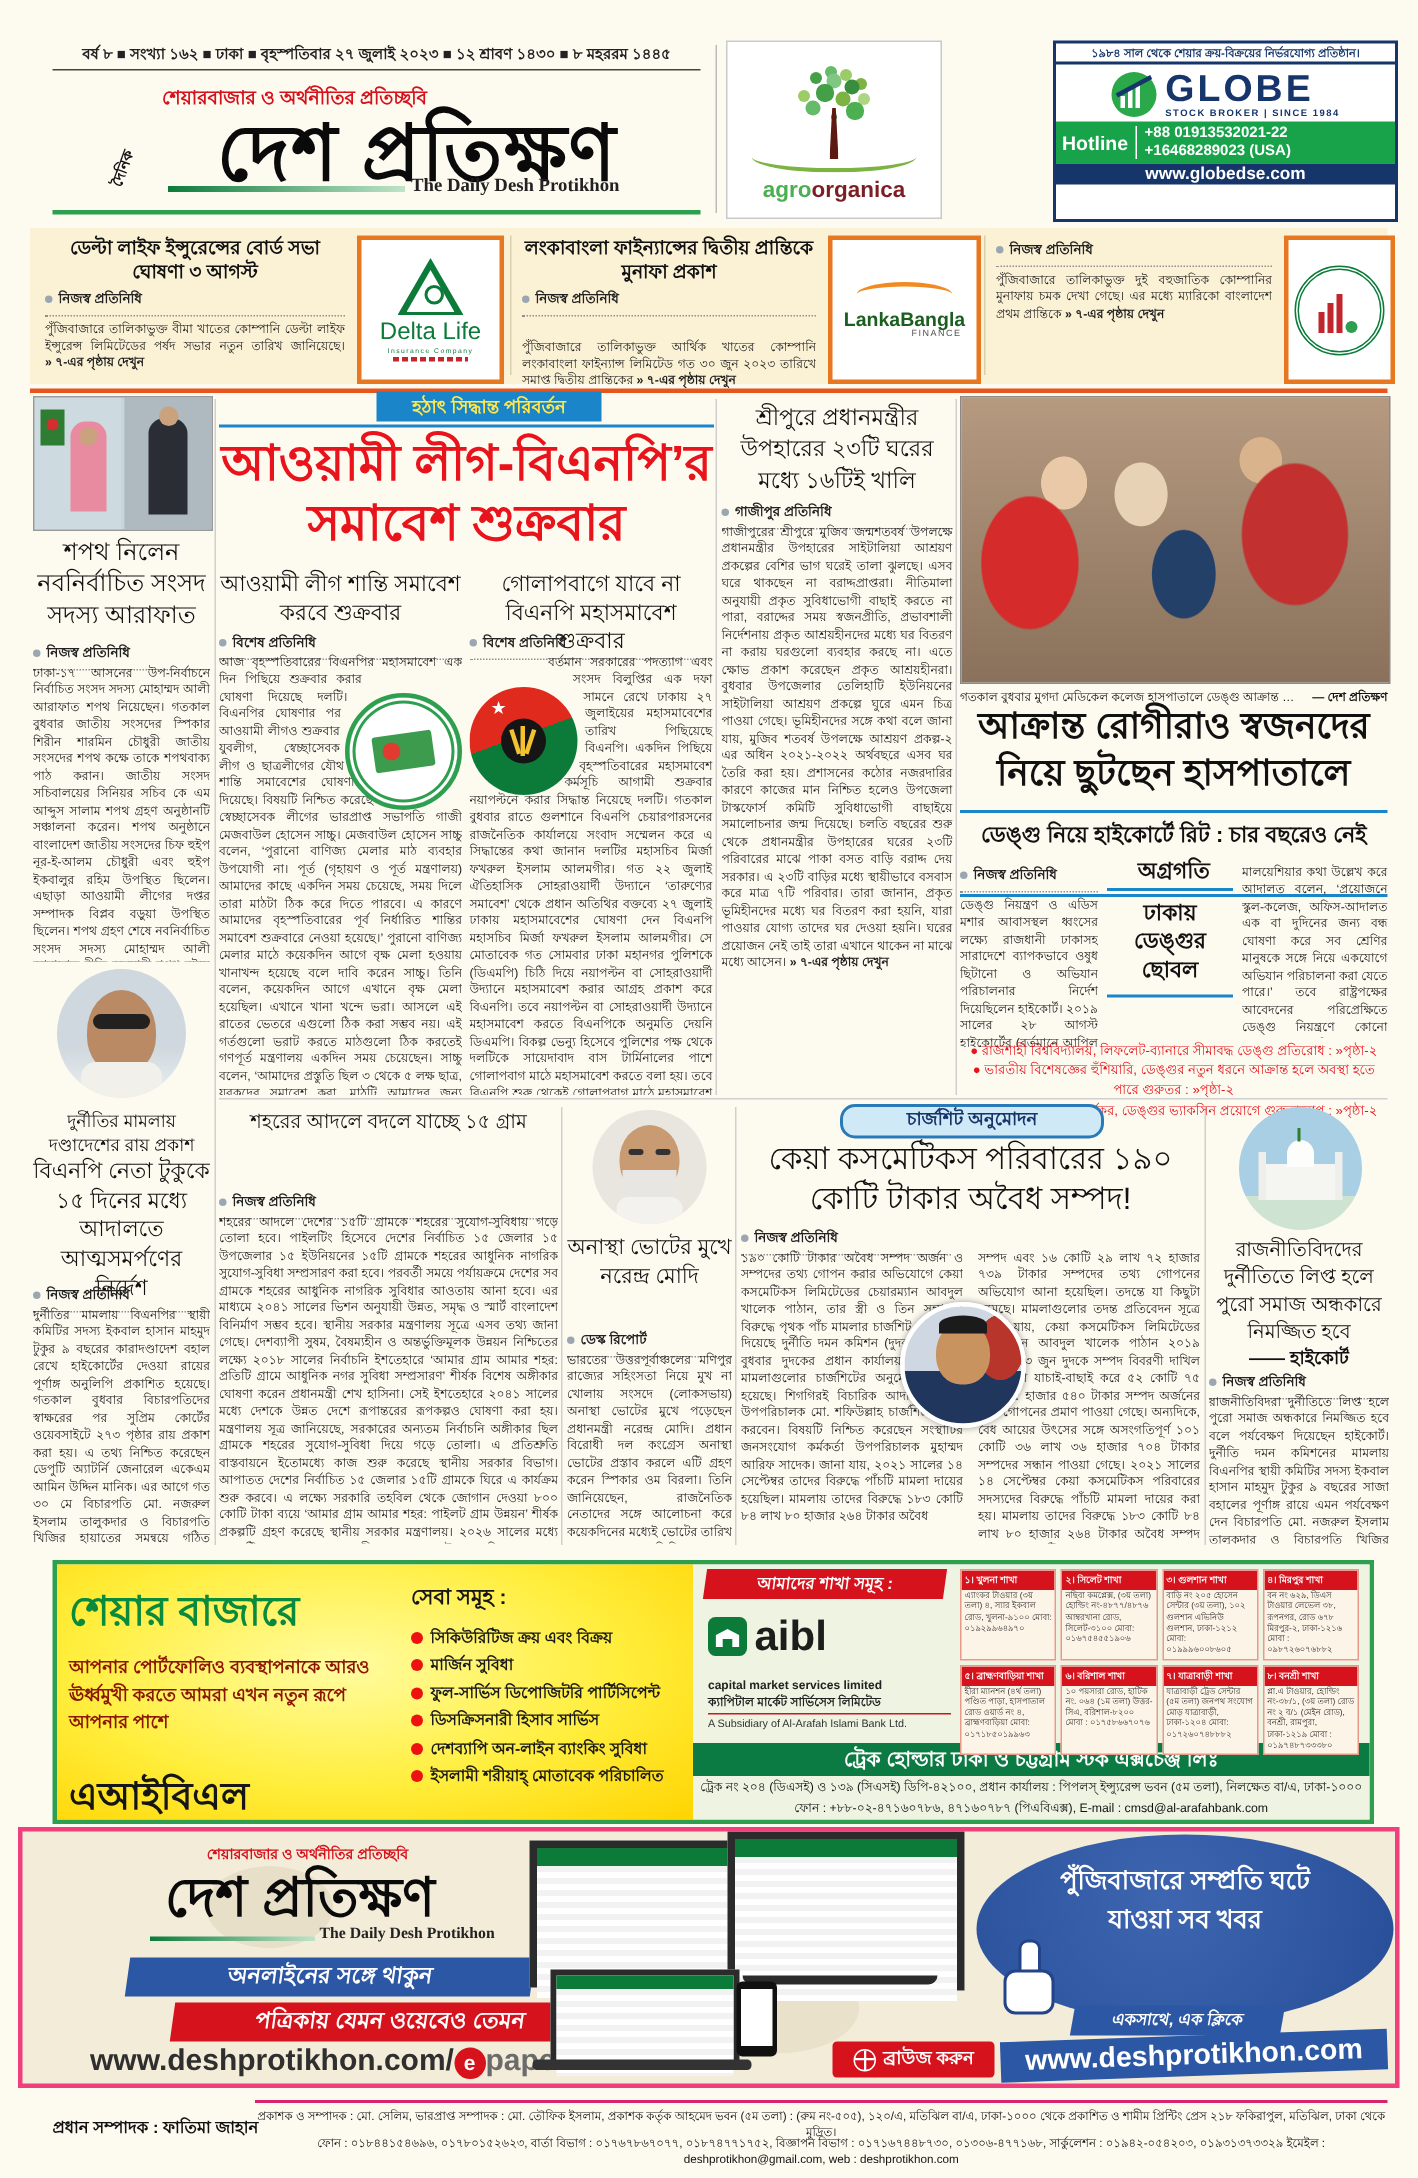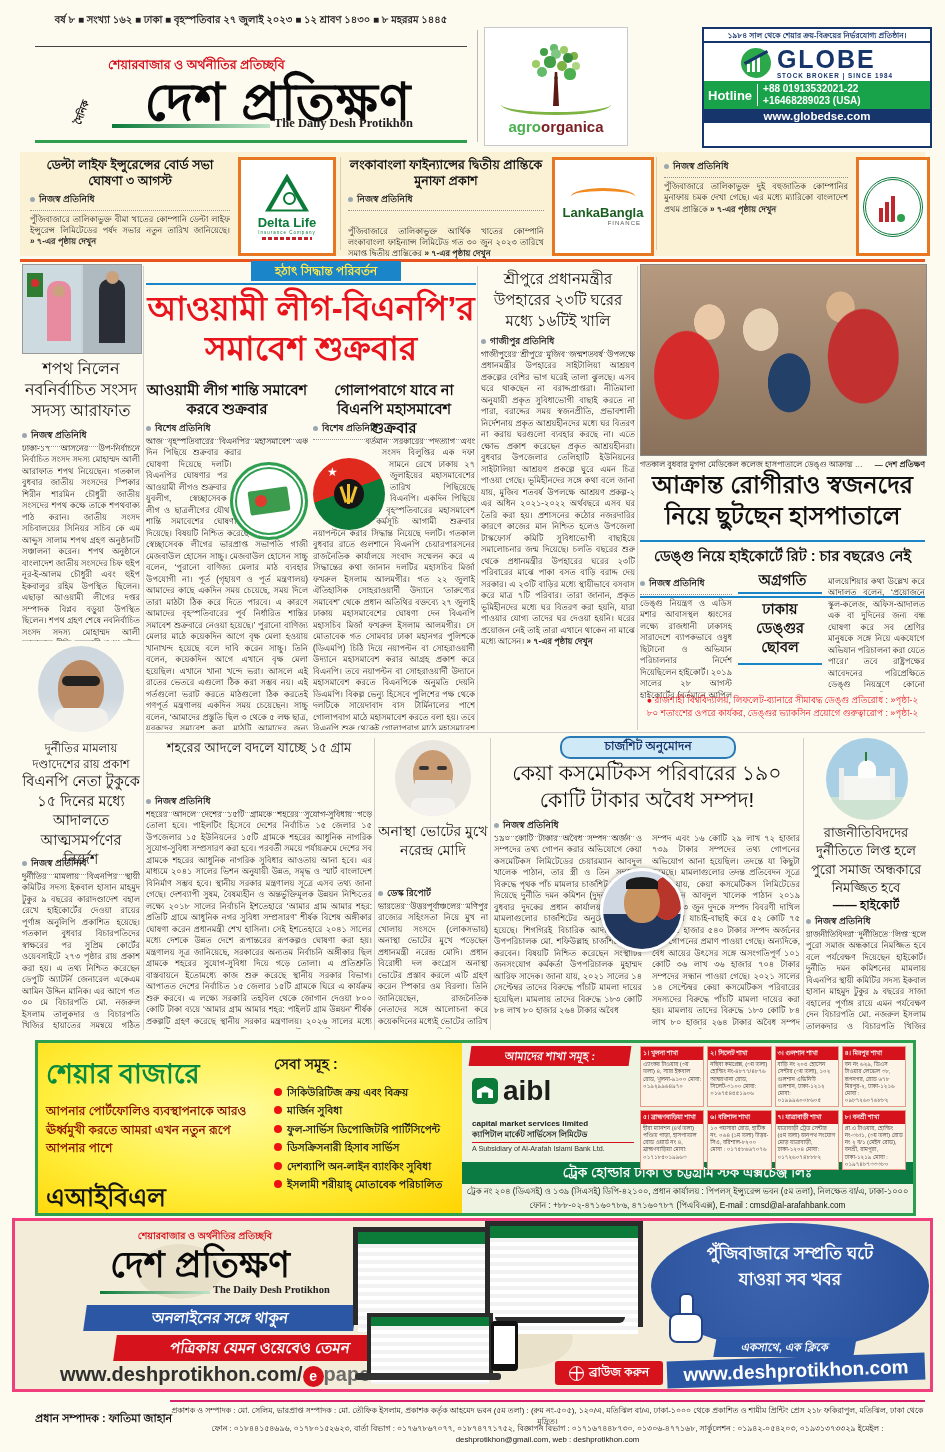--- a/index.html
+++ b/index.html
@@ -26,21 +26,21 @@
   .globe .brand{font-size:25px;font-weight:bold;color:#16356b;letter-spacing:2px;line-height:1}
   .globe .gsub{font-size:6.3px;font-weight:bold;color:#16356b;letter-spacing:1px}
   .globe .ghot{background:#18a34a;color:#fff;display:flex;align-items:center;gap:5px;padding:2px 4px}
   .globe .gweb{background:#16356b;color:#fff;font-weight:bold;font-size:11.5px;text-align:center;padding:1px 0}
   
   .brief-title{font-size:12.5px;font-weight:bold;text-align:center;line-height:1.3}
   .logo-box{border:3px solid #e87722;background:#fff;display:flex;flex-direction:column;align-items:center;justify-content:center}
   
   .kicker{background:#1a85c8;color:#ffe84d;font-weight:bold;font-size:12px;text-align:center;line-height:20px}
   .redhead{color:#e8131b;font-weight:bold;font-size:33px;line-height:1.2;text-align:center}
-  .subhead{font-size:14.5px;font-weight:bold;text-align:center;line-height:1.3}
+  .subhead{font-size:14.5px;font-weight:normal;text-align:center;line-height:1.3}
   .bighead{font-size:24px;font-weight:bold;text-align:center;line-height:1.28}
   .blueband{border-top:2px solid #1a85c8;border-bottom:2px solid #1a85c8;font-size:14.5px;font-weight:bold;text-align:center;padding:3px 0}
   .bullets{color:#e8131b;font-size:8.8px;font-weight:normal;text-align:center;line-height:1.5}
   .inset{border-top:2px solid #1a85c8;border-bottom:2px solid #1a85c8;font-size:14.5px;font-weight:bold;text-align:center;padding:6px 0;line-height:1.3}
   .pill{border:2px solid #2a7ab8;background:#cfe9f7;color:#16356b;font-weight:bold;font-size:12px;text-align:center;line-height:17px;border-radius:10px}
   
   .ph{overflow:hidden}
   .circ{border-radius:50%;overflow:hidden}
   .allogo{background:#fff;border:3px solid #2e9e4f;box-shadow:inset 0 0 0 2px #fff, inset 0 0 0 4px #2e9e4f}
   .bnp{background:linear-gradient(160deg,#e02a1e 0 46%,#0c7b3a 46%)}
@@ -67,21 +67,21 @@
   .gicon{width:13px;height:13px;border:1.5px solid #fff;border-radius:50%;background:linear-gradient(#fff,#fff) center/100% 1.5px no-repeat,linear-gradient(#fff,#fff) center/1.5px 100% no-repeat}
   
   .mon{border:5px solid #2b2b2b;background:#fff}
   .scr{height:100%;background:repeating-linear-gradient(180deg,#f2f2f2 0 4px,#fff 4px 8px)}
   .scrbar{height:12px;background:#0c7b3a}
   .ftr{font-size:7.8px;color:#111;text-align:center;line-height:1.4}
 </style>
 </head>
 <body>
 
-<div class="abs topbar c" style="left:35px;top:12px;width:432px">বর্ষ ৮ ■ সংখ্যা ১৬২ ■ ঢাকা ■ বৃহস্পতিবার ২৭ জুলাই ২০২৩ ■ ১২ শ্রাবণ ১৪৩০ ■ ৮ মহররম ১৪৪৫</div>
+<div class="abs topbar c" style="left:35px;top:28px;width:432px">বর্ষ ৮ ■ সংখ্যা ১৬২ ■ ঢাকা ■ বৃহস্পতিবার ২৭ জুলাই ২০২৩ ■ ১২ শ্রাবণ ১৪৩০ ■ ৮ মহররম ১৪৪৫</div>
 <div class="abs" style="left:35px;top:46px;width:432px;border-top:1px solid #444"></div>
 <div class="abs mast-tag" style="left:108px;top:56px;width:260px">শেয়ারবাজার ও অর্থনীতির প্রতিচ্ছবি</div>
 <div class="abs" style="left:70px;top:104px;font-size:10px;font-weight:bold;transform:rotate(-70deg)">দৈনিক</div>
 <div class="abs mast-title" style="left:88px;top:62px;width:380px;text-align:center">দেশ প্রতিক্ষণ</div>
 <div class="abs swoosh" style="left:112px;top:124px;width:158px"></div>
 <div class="abs mast-sub" style="left:274px;top:116px;width:200px">The Daily Desh Protikhon</div>
 <div class="abs" style="left:35px;top:140px;width:432px;height:3px;background:#2e9e4f"></div>
 <div class="abs" style="left:477px;top:30px;height:112px;border-left:1px solid #bbb"></div>
 
 <div class="abs" style="left:484px;top:27px;width:142px;height:117px;background:#fff;border:1px solid #c9c9c9">
@@ -126,21 +126,21 @@
       <span>নিজস্ব প্রতিনিধি</span>
     </div>
   <div class="bd" style="margin-top:3px;height:42px"><span>পুঁজিবাজারে তালিকাভুক্ত বীমা খাতের কোম্পানি ডেল্টা লাইফ ইন্সুরেন্স লিমিটেডের পর্ষদ সভার নতুন তারিখ জানিয়েছে।</span> <span class="more">» ৭-এর পৃষ্ঠায় দেখুন</span></div>
 </div>
 <div class="abs logo-box" style="left:238px;top:157px;width:92px;height:93px">
   <div style="position:relative;width:44px;height:38px">
     <div style="position:absolute;inset:0;background:#0c7b3a;clip-path:polygon(50% 0,100% 100%,0 100%)"></div>
     <div style="position:absolute;left:6px;top:8px;width:32px;height:28px;background:#fff;clip-path:polygon(50% 0,100% 100%,0 100%)"></div>
     <div style="position:absolute;left:18px;top:18px;width:9px;height:9px;border:2px solid #0c7b3a;border-radius:50%"></div>
   </div>
-  <div style="font-size:13px;font-weight:bold;color:#0c7b3a;margin-top:3px">Delta Life</div>
+  <div style="font-size:16px;font-weight:normal;color:#0c7b3a;margin-top:3px">Delta Life</div>
   <div style="font-size:4.5px;letter-spacing:1px;color:#0c7b3a">Insurance Company</div>
   <div style="width:50px;height:3px;background:repeating-linear-gradient(90deg,#c0272d 0 4px,#fff 4px 6px);margin-top:2px"></div>
 </div>
 <div class="abs vsep" style="left:340px;top:157px;height:93px"></div>
 
 <div class="abs" style="left:348px;top:157px;width:196px">
   <div class="brief-title">লংকাবাংলা ফাইন্যান্সের দ্বিতীয় প্রান্তিকে মুনাফা প্রকাশ</div>
   <div class="bl" style="margin-top:2px">
       <span class="dot"></span>
       <span>নিজস্ব প্রতিনিধি</span>
@@ -267,20 +267,21 @@
   </div>
   <div style="width:84px">
     <div class="inset" style="margin-top:16px">ঢাকায় ডেঙ্গুর ছোবল</div>
   </div>
   <div style="flex:1">
     <div class="bd" style="height:116px"><span>মালয়েশিয়ার কথা উল্লেখ করে আদালত বলেন, ‘প্রয়োজনে স্কুল-কলেজ, অফিস-আদালত এক বা দুদিনের জন্য বন্ধ ঘোষণা করে সব শ্রেণির মানুষকে সঙ্গে নিয়ে একযোগে অভিযান পরিচালনা করা যেতে পারে।’ তবে রাষ্ট্রপক্ষের আবেদনের পরিপ্রেক্ষিতে ডেঙ্গু নিয়ন্ত্রণে কোনো অবহেলা আছে কি না, থাকলে সে দায় কার, মশা নিয়ন্ত্রণে কার কী দায়িত্ব ছিল- এসব তদন্তে কমিটি গঠনের বিষয়ে সেদিন কোনো আদেশ দেননি হাইকোর্ট। এছাড়া এ ব্যাপারে</span> </div>
   </div>
 </div>
 <div class="abs bullets" style="left:640px;top:694px;width:285px">
   <div>● রাজশাহী বিশ্ববিদ্যালয়, লিফলেট-ব্যানারে সীমাবদ্ধ ডেঙ্গু প্রতিরোধ : »পৃষ্ঠা-২</div>
+  <div>● ভারতীয় বিশেষজ্ঞের হুঁশিয়ারি, ডেঙ্গুর নতুন ধরনে আক্রান্ত হলে অবস্থা হতে পারে গুরুতর : »পৃষ্ঠা-২</div>
   <div>৮০ শতাংশের ওপরে কার্যকর, ডেঙ্গুর ভ্যাকসিন প্রয়োগে গুরুত্বারোপ : »পৃষ্ঠা-২</div>
 </div>
 
 <div class="abs hl c" style="left:146px;top:740px;width:226px;font-size:13px;line-height:1.3">শহরের আদলে বদলে যাচ্ছে ১৫ গ্রাম</div>
 <div class="abs bl" style="left:146px;top:794px;width:226px">
     <span class="dot"></span>
     <span>নিজস্ব প্রতিনিধি</span>
   </div>
 <div class="abs bd" style="left:146px;top:809px;width:226px;height:220px"><span>শহরের আদলে দেশের ১৫টি গ্রামকে শহরের সুযোগ-সুবিধায় গড়ে তোলা হবে। পাইলটিং হিসেবে দেশের নির্বাচিত ১৫ জেলার ১৫ উপজেলার ১৫ ইউনিয়নের ১৫টি গ্রামকে শহরের আধুনিক নাগরিক সুযোগ-সুবিধা সম্প্রসারণ করা হবে। পরবর্তী সময়ে পর্যায়ক্রমে দেশের সব গ্রামকে শহরের আধুনিক নাগরিক সুবিধার আওতায় আনা হবে। এর মাধ্যমে ২০৪১ সালের ভিশন অনুযায়ী উন্নত, সমৃদ্ধ ও স্মার্ট বাংলাদেশ বিনির্মাণ সম্ভব হবে। স্থানীয় সরকার মন্ত্রণালয় সূত্রে এসব তথ্য জানা গেছে। দেশব্যাপী সুষম, বৈষম্যহীন ও অন্তর্ভুক্তিমূলক উন্নয়ন নিশ্চিতের লক্ষ্যে ২০১৮ সালের নির্বাচনি ইশতেহারে ‘আমার গ্রাম আমার শহর: প্রতিটি গ্রামে আধুনিক নগর সুবিধা সম্প্রসারণ’ শীর্ষক বিশেষ অঙ্গীকার ঘোষণা করেন প্রধানমন্ত্রী শেখ হাসিনা। সেই ইশতেহারে ২০৪১ সালের মধ্যে দেশকে উন্নত দেশে রূপান্তরের রূপকল্পও ঘোষণা করা হয়। মন্ত্রণালয় সূত্র জানিয়েছে, সরকারের অন্যতম নির্বাচনি অঙ্গীকার ছিল গ্রামকে শহরের সুযোগ-সুবিধা দিয়ে গড়ে তোলা। এ প্রতিশ্রুতি বাস্তবায়নে ইতোমধ্যে কাজ শুরু করেছে স্থানীয় সরকার বিভাগ। আপাতত দেশের নির্বাচিত ১৫ জেলার ১৫টি গ্রামকে ঘিরে এ কার্যক্রম শুরু করবে। এ লক্ষ্যে সরকারি তহবিল থেকে জোগান দেওয়া ৮০০ কোটি টাকা ব্যয়ে ‘আমার গ্রাম আমার শহর: পাইলট গ্রাম উন্নয়ন’ শীর্ষক প্রকল্পটি গ্রহণ করেছে স্থানীয় সরকার মন্ত্রণালয়। ২০২৬ সালের মধ্যে প্রকল্পটি বাস্তবায়ন করবে স্থানীয় সরকার প্রকৌশল অধিদফতর এবং জনস্বাস্থ্য প্রকৌশল অধিদফতর। সম্প্রতি প্রকল্পটি জাতীয় অর্থনৈতিক পরিষদের নির্বাহী</span> </div>
 

